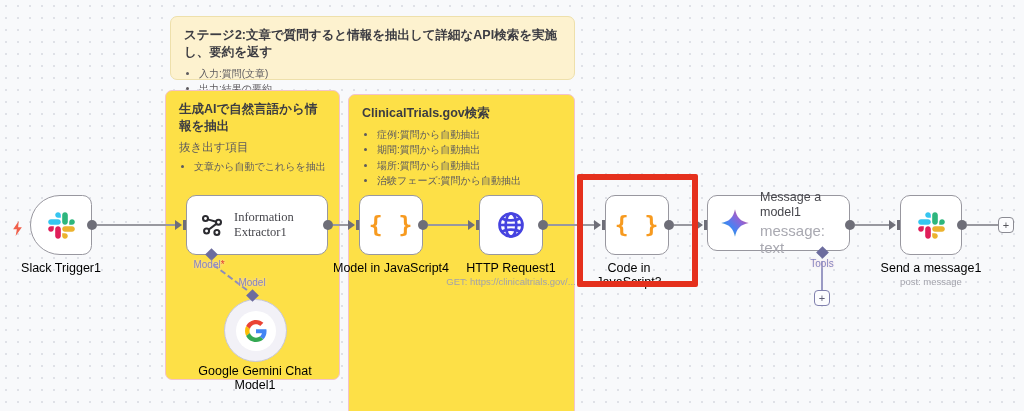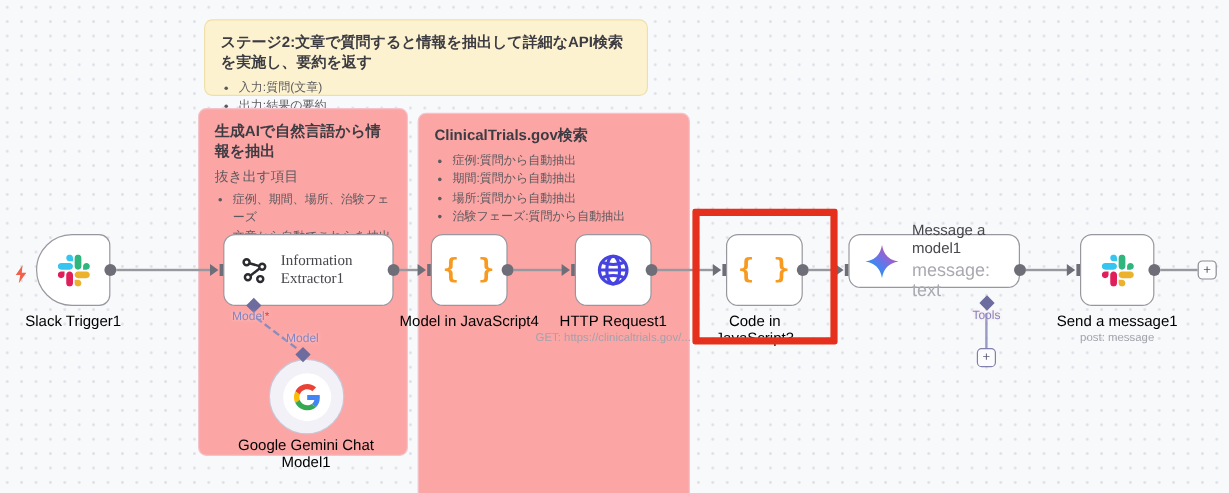--- a/index.html
+++ b/index.html
@@ -10,21 +10,21 @@
     background-color:#f8f9fb;
     background-image: radial-gradient(circle, #dfe1e7 1px, rgba(0,0,0,0) 1.3px);
     background-size: 12px 12px;
     color:#3f3f46;
   }
   .abs { position:absolute; }
 
   
   .note { position:absolute; border-radius:7px; z-index:1; padding:10px 13px; }
   .note.yellow { background:#fdf2cf; border:1px solid #eee0ab; }
-  .note.pink   { background:#fca5a5; border:1px solid #f3c3cb; }
+  .note.pink   { background:#fde047; border:1px solid #f3c3cb; }
   .note-title { font-size:12.5px; font-weight:bold; color:#3c3c42; line-height:1.35; margin-bottom:5px; }
   .note-sub   { font-size:11.5px; color:#5d5a5e; margin-bottom:4px; }
   .note ul { list-style:disc; padding-left:15px; }
   .note li { font-size:10px; color:#5d5a5e; line-height:1.55; }
   .note li span { display:block; }
 
   
   .node { position:absolute; background:#fff; border:1.8px solid #98979f; border-radius:10px;
           display:flex; align-items:center; justify-content:center; z-index:3; }
   .node.trigger { border-radius:32px 10px 10px 32px; }
@@ -59,34 +59,33 @@
                 display:flex; align-items:center; justify-content:center; z-index:3; }
   .round-node .inner { width:40px; height:40px; border-radius:50%; background:#fff;
                        display:flex; align-items:center; justify-content:center; }
 
   .highlight-rect { position:absolute; border:6px solid #e5301d; z-index:20; border-radius:2px; }
   svg { display:block; }
 </style>
 </head>
 <body>
 
-<div class="note yellow" style="left:170px; top:16px; width:370px; height:64px;">
+<div class="note yellow" style="left:170px; top:16px; width:405px; height:64px;">
   <div class="note-title">ステージ2:文章で質問すると情報を抽出して詳細なAPI検索を実施し、要約を返す</div>
   <ul>
     <li>入力:質問(文章)</li>
     <li>出力:結果の要約</li>
   </ul>
 </div>
 
 <div class="note pink" style="left:165px; top:90px; width:175px; height:290px;">
   <div class="note-title">生成AIで自然言語から情報を抽出</div>
   <div class="note-sub">抜き出す項目</div>
   <ul>
     <li>
-      <span>症例、期間、場所、治験フェーズ</span>
       <span>文章から自動でこれらを抽出</span>
     </li>
   </ul>
 </div>
 
 <div class="note pink" style="left:348px; top:94px; width:227px; height:324px;">
   <div class="note-title">ClinicalTrials.gov検索</div>
   <ul>
     <li>症例:質問から自動抽出</li>
     <li>期間:質問から自動抽出</li>
@@ -206,21 +205,21 @@
 </div>
 <div class="node-label" style="left:451px; top:261px; width:120px;">HTTP Request1</div>
 <div class="sub-label" style="left:421px; top:276px; width:180px;">GET: https://clinicaltrials.gov/...</div>
 
 <div class="node" style="left:605px; top:195px; width:64px; height:60px;">
   <span class="braces">{ }</span>
 </div>
 <div class="node-label" style="left:577px; top:261px; width:104px;">Code in JavaScript3</div>
 <div class="highlight-rect" style="left:577px; top:174px; width:121px; height:113px;"></div>
 
-<div class="node" style="left:707px; top:195px; width:143px; height:45px; justify-content:flex-start; padding-left:12px;">
+<div class="node" style="left:707px; top:195px; width:143px; height:56px; justify-content:flex-start; padding-left:12px;">
   <span style="margin-right:10px;">
     <svg width="30" height="30" viewBox="0 0 24 24">
       <defs>
         <linearGradient id="gemGrad" x1="0" y1="1" x2="1" y2="0">
           <stop offset="0" stop-color="#34a853"></stop>
           <stop offset="0.35" stop-color="#4285f4"></stop>
           <stop offset="0.62" stop-color="#8a66d9"></stop>
           <stop offset="1" stop-color="#ea4e62"></stop>
         </linearGradient>
       </defs>

